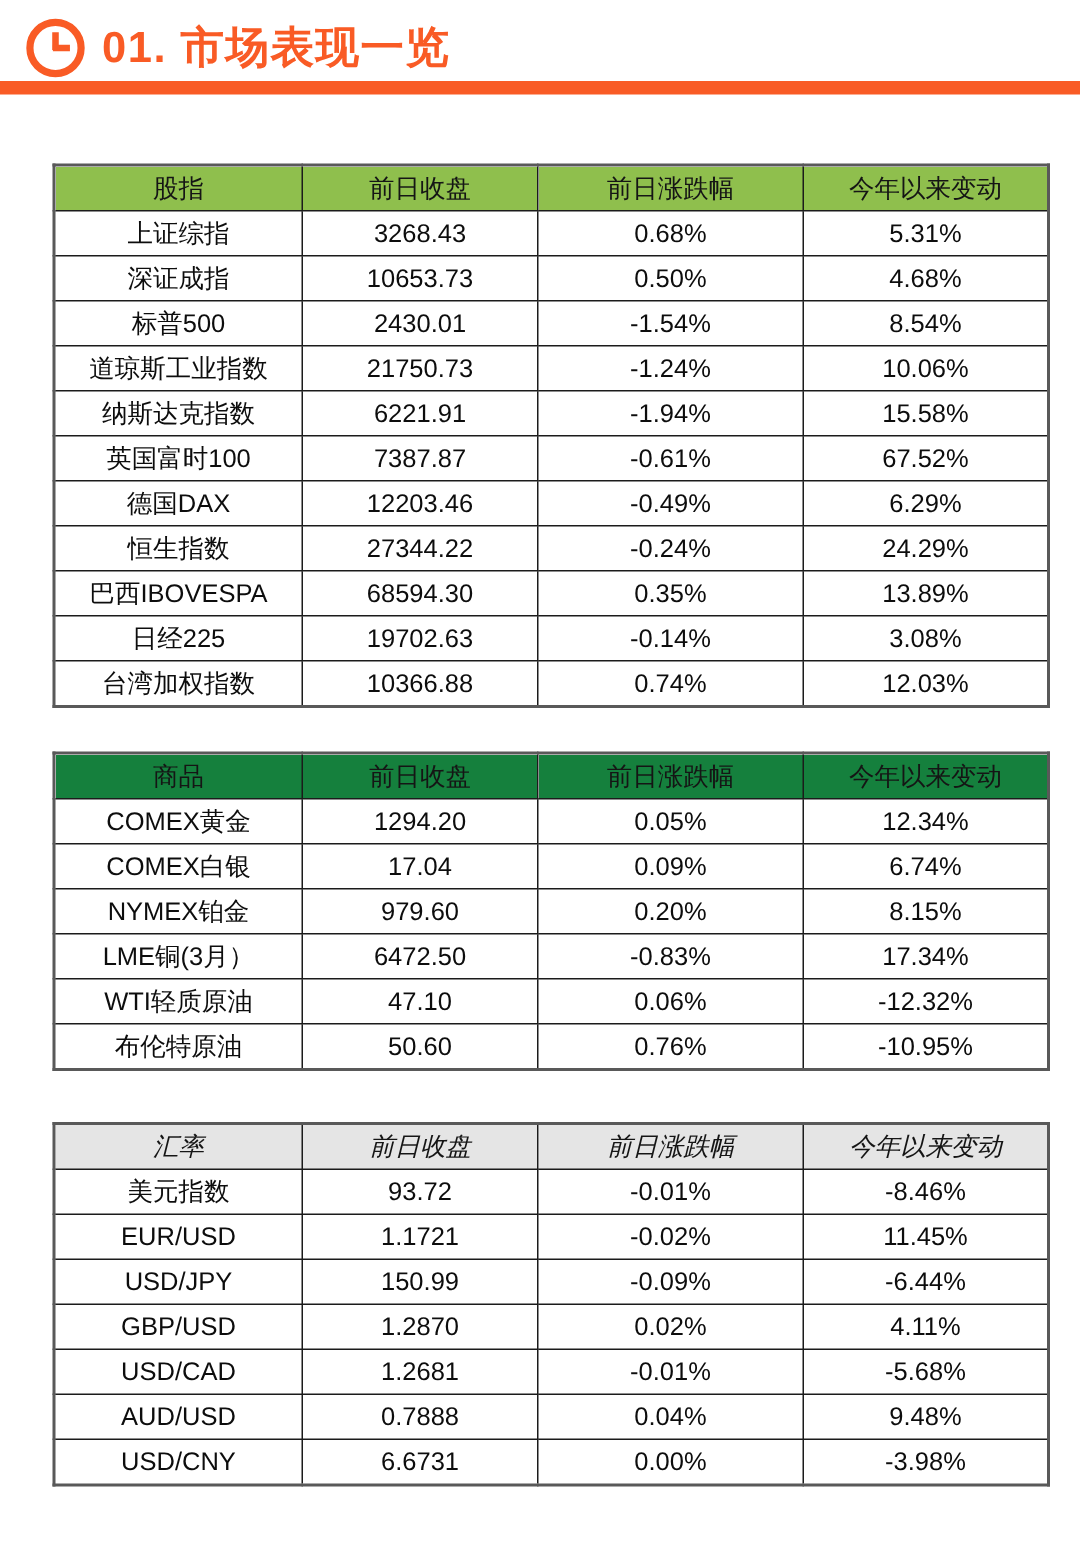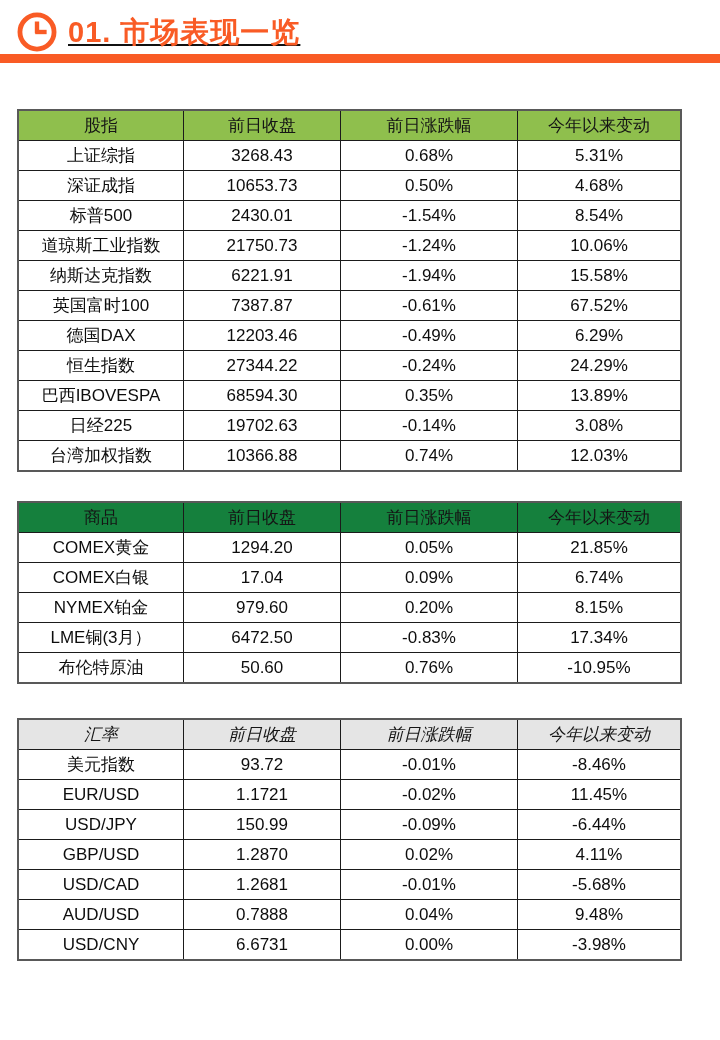--- a/index.html
+++ b/index.html
@@ -16,21 +16,20 @@
     position: relative;
     width: 720px;
     height: 1040px;
     background: #ffffff;
   }
   
   .section-header {
     display: flex;
     padding: 11px 18px 0 16px;
     height: 42px;
-    text-decoration: underline;
   }
   .clock-icon {
     width: 42px;
     height: 42px;
     display: inline-block;
     margin-right: 10px;
     flex: 0 0 auto;
   }
   .page-title {
     font-size: 29px;
@@ -39,21 +38,21 @@
     margin: 0;
     line-height: 42px;
   }
   .title-rule {
     width: 720px;
     height: 9px;
     margin-top: 1px;
   }
   
   .tables-wrap {
-    padding-left: 17px;
+    padding-left: 35px;
   }
   table.mkt {
     border-collapse: collapse;
     table-layout: fixed;
     width: 650px;
     border: 2px solid #595959;
     background: #ffffff;
   }
   table.mkt th, table.mkt td {
     border: 1px solid #1b1b1b;
@@ -181,39 +180,45 @@
             <th class="c1">前日收盘</th>
             <th class="c2">前日涨跌幅</th>
             <th class="c3">今年以来变动</th>
           </tr>
         </thead>
       <tbody>
           <tr>
             <td class="c0">COMEX黄金</td>
             <td class="c1">1294.20</td>
             <td class="c2">0.05%</td>
-            <td class="c3">21.85%</td>
+            <td class="c3">12.34%</td>
           </tr>
           <tr>
             <td class="c0">COMEX白银</td>
             <td class="c1">17.04</td>
             <td class="c2">0.09%</td>
             <td class="c3">6.74%</td>
           </tr>
           <tr>
             <td class="c0">NYMEX铂金</td>
             <td class="c1">979.60</td>
             <td class="c2">0.20%</td>
             <td class="c3">8.15%</td>
           </tr>
           <tr>
             <td class="c0">LME铜(3月）</td>
             <td class="c1">6472.50</td>
             <td class="c2">-0.83%</td>
             <td class="c3">17.34%</td>
+          </tr>
+          <tr>
+            <td class="c0">WTI轻质原油</td>
+            <td class="c1">47.10</td>
+            <td class="c2">0.06%</td>
+            <td class="c3">-12.32%</td>
           </tr>
           <tr>
             <td class="c0">布伦特原油</td>
             <td class="c1">50.60</td>
             <td class="c2">0.76%</td>
             <td class="c3">-10.95%</td>
           </tr>
         </tbody>
     </table>
 

